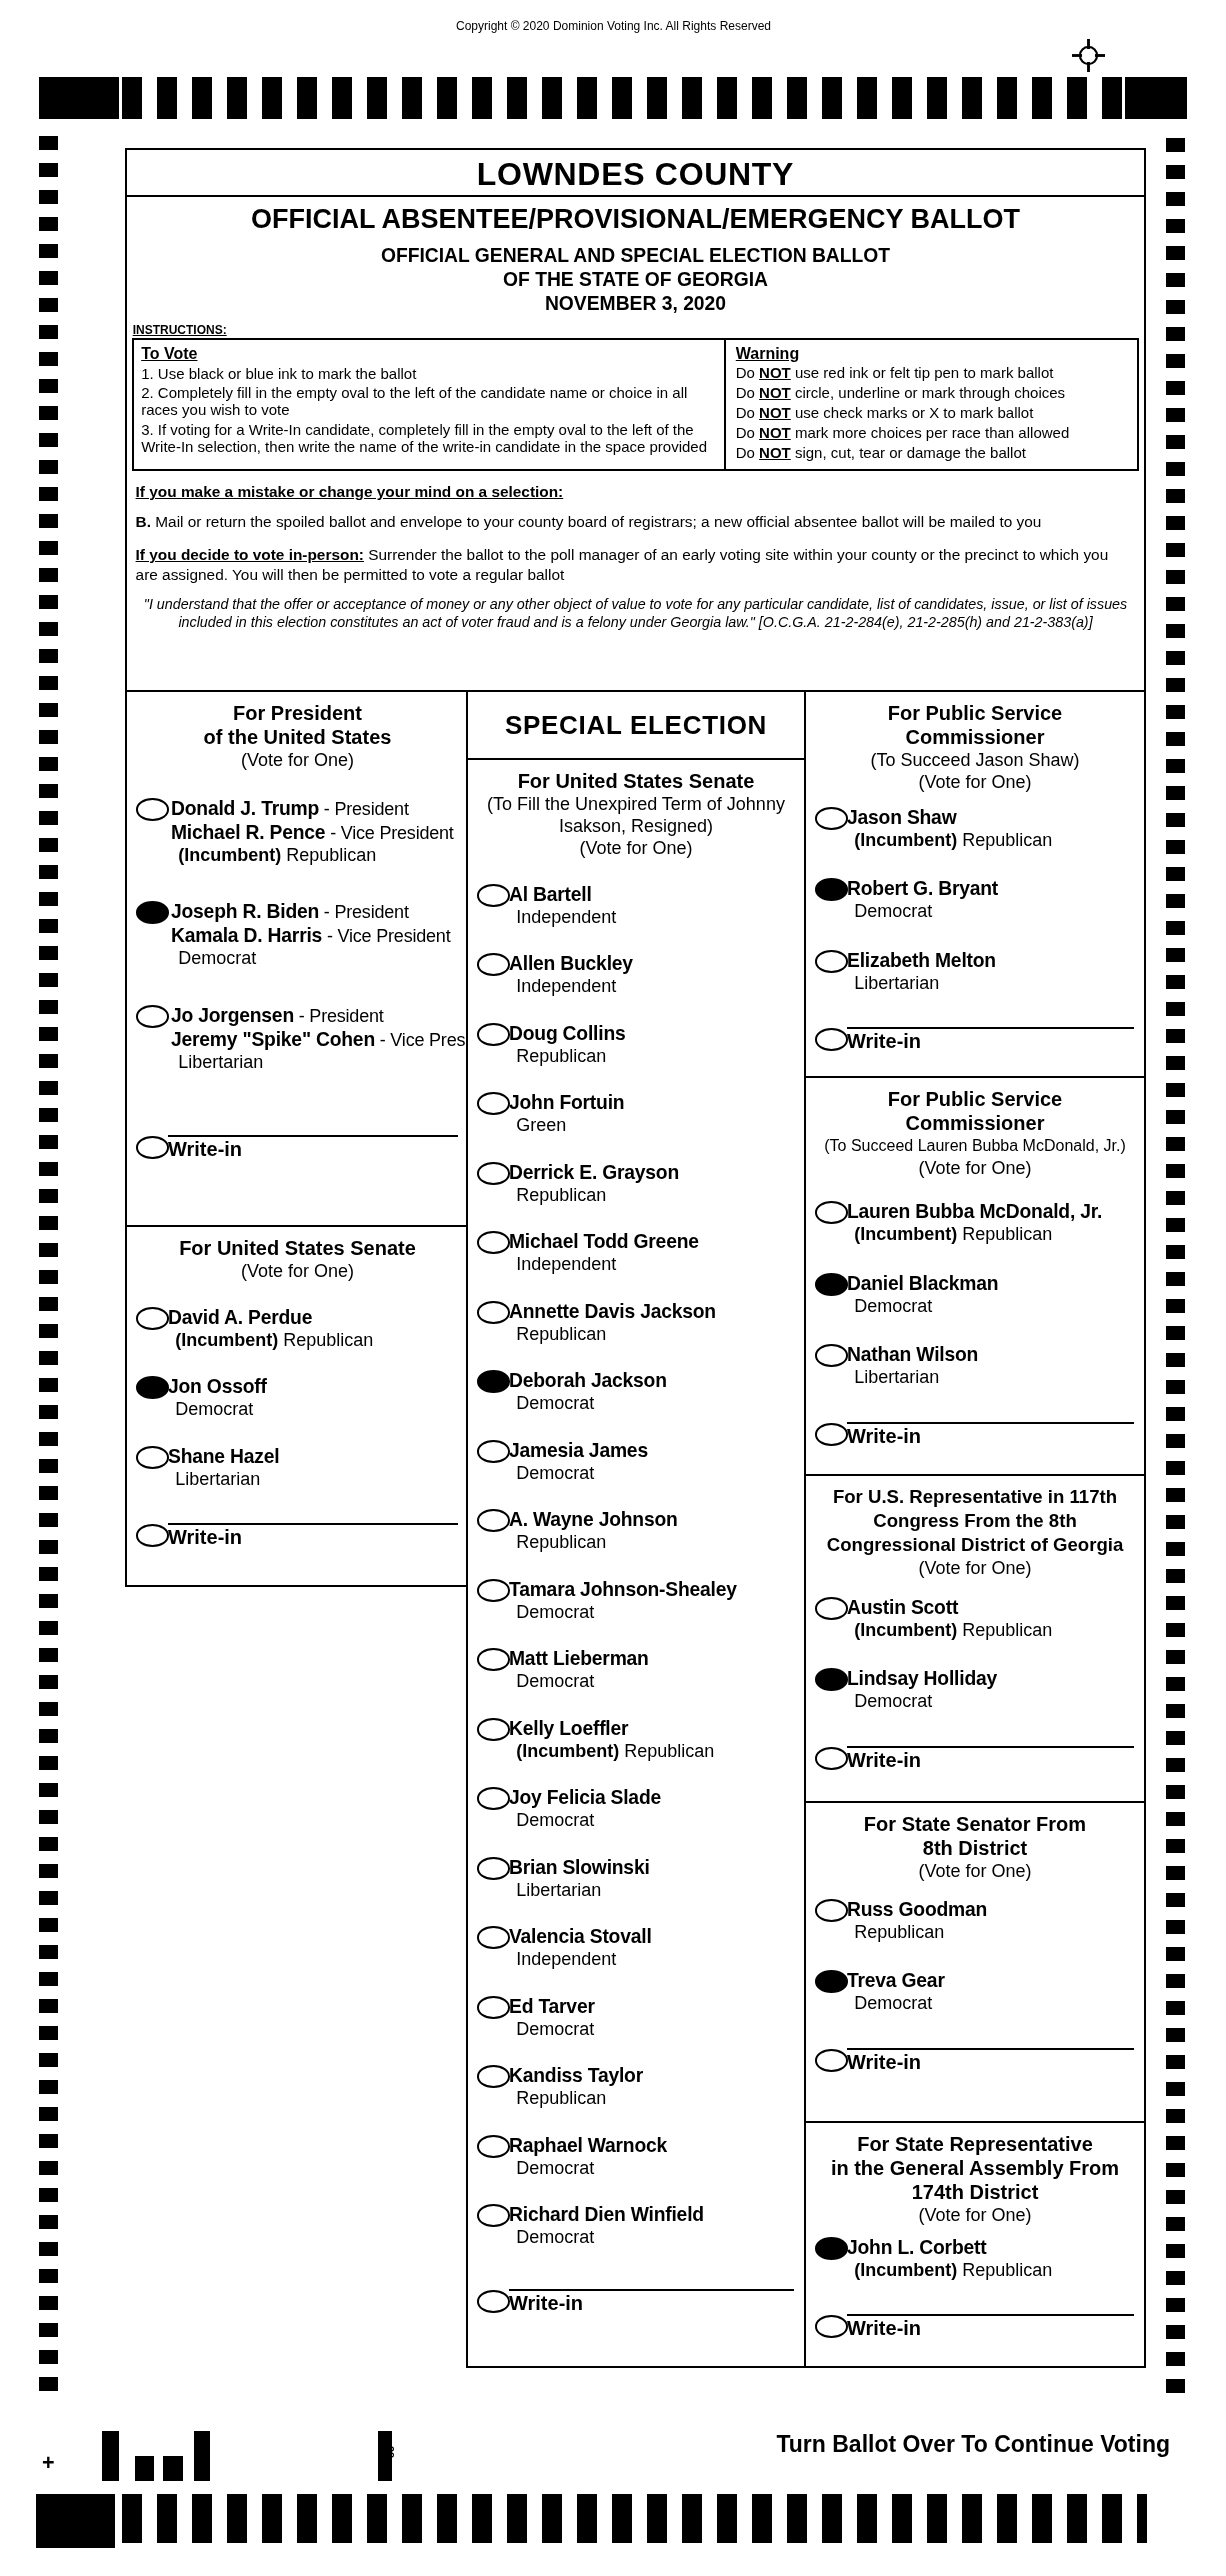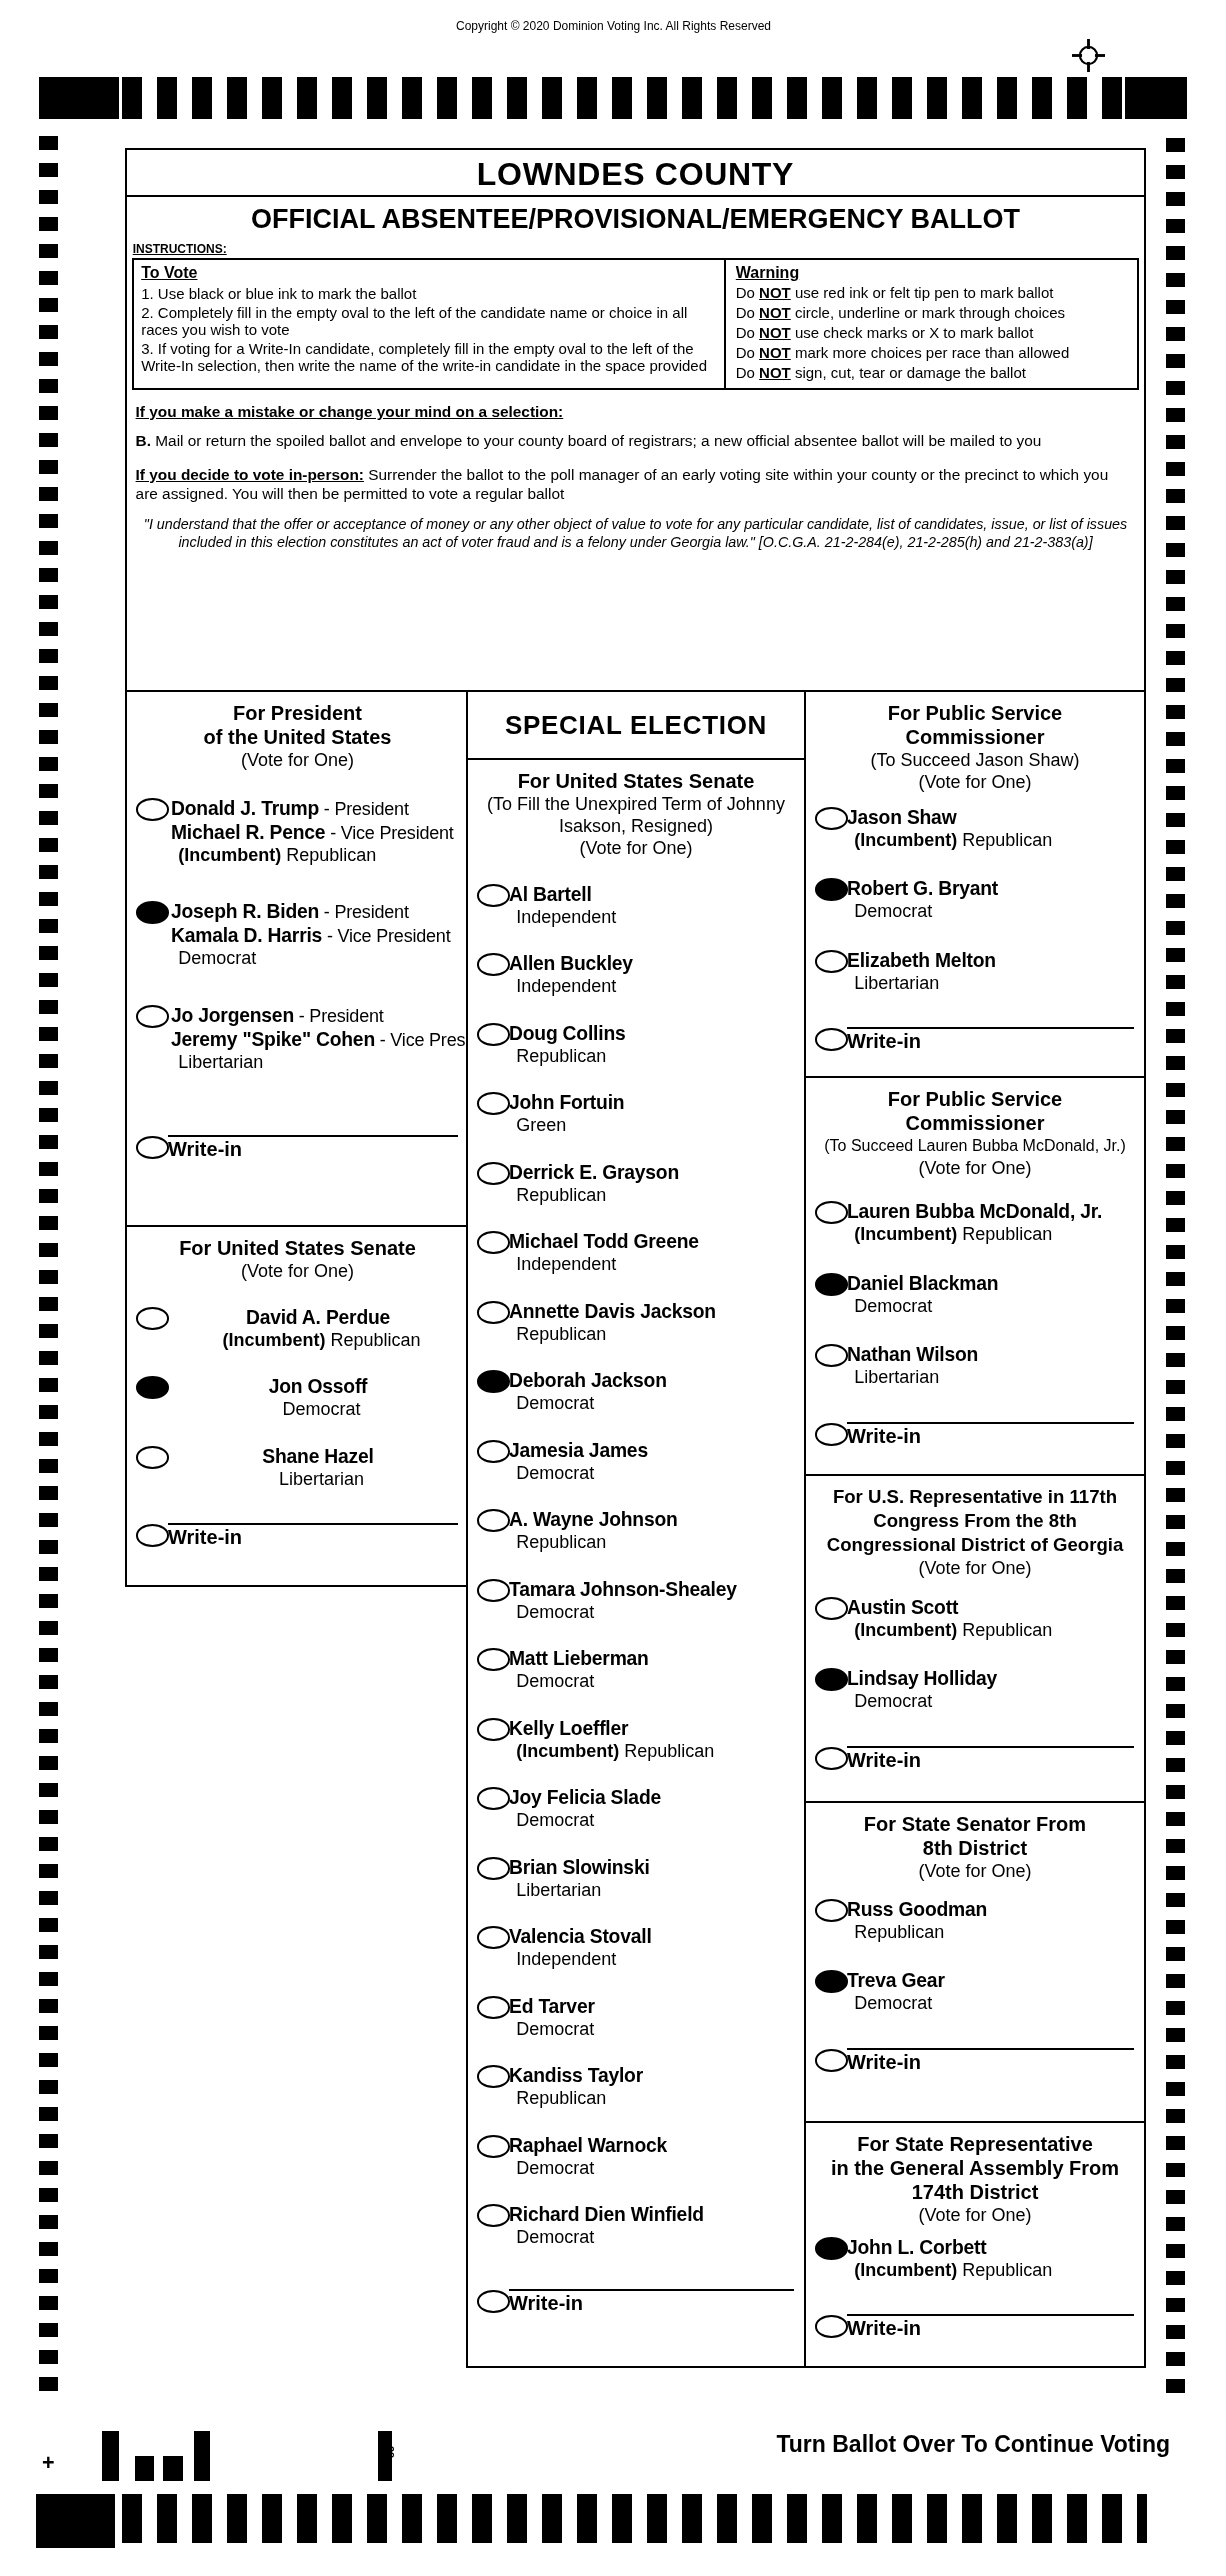--- a/index.html
+++ b/index.html
@@ -72,21 +72,21 @@
   .race-senate .options{margin-top:24px;}
   .race-senate-special .options{margin-top:24px;}
   .race-psc-shaw .options{margin-top:13px;}
   .race-psc-mcdonald .options{margin-top:21.5px;}
   .race-ushouse .options{margin-top:17px;}
   .race-statesen .options{margin-top:16px;}
   .race-staterep .options{margin-top:10px;}
 
   .option{position:relative;padding-left:41px;margin-bottom:26px;}
   .race-president .option{margin-bottom:34px;padding-left:44px;}
-  .race-senate .option{margin-bottom:24px;text-align:center;}
+  .race-senate .option{margin-bottom:24px;}
   .race-senate-special .option{margin-bottom:24px;}
   .race-ushouse .option{margin-bottom:26px;}
   .oval{
     position:absolute;left:9.3px;top:1.4px;width:29px;height:18.6px;
     border:2.1px solid #000;border-radius:50%;background:#fff;
   }
   .oval.filled{background:#000;}
   .opt-line{font-size:19.3px;line-height:24px;white-space:nowrap;letter-spacing:-0.2px;}
   .opt-name{font-weight:bold;}
   .opt-suffix{font-weight:normal;font-size:18px;}
@@ -127,20 +127,25 @@
 <div class="abs trow-block" style="left:1125px;top:77px;width:62px;height:42px;"></div>
 
 <div class="abs tcol" style="left:39px;top:136px;width:19.3px;height:2263px;"></div>
 <div class="abs tcol" style="left:1166px;top:138px;width:19.3px;height:2263px;"></div>
 
 <div id="header-box" class="abs">
   <div class="county-sec">
     <div class="county-name">LOWNDES COUNTY</div>
   </div>
   <div class="ballot-title">OFFICIAL ABSENTEE/PROVISIONAL/EMERGENCY BALLOT</div>
+  <div class="election-lines">
+    <div>OFFICIAL GENERAL AND SPECIAL ELECTION BALLOT</div>
+    <div>OF THE STATE OF GEORGIA</div>
+    <div>NOVEMBER 3, 2020</div>
+  </div>
   <div class="instr-label">INSTRUCTIONS:</div>
   <div class="instr-box">
     <div class="instr-left">
       <div class="instr-heading">To Vote</div>
       <div id="tv-items">
           <div class="tv-item">1. Use black or blue ink to mark the ballot</div>
           <div class="tv-item">2. Completely fill in the empty oval to the left of the candidate name or choice in all races you wish to vote</div>
           <div class="tv-item">3. If voting for a Write-In candidate, completely fill in the empty oval to the left of the Write-In selection, then write the name of the write-in candidate in the space provided</div>
         </div>
     </div>

